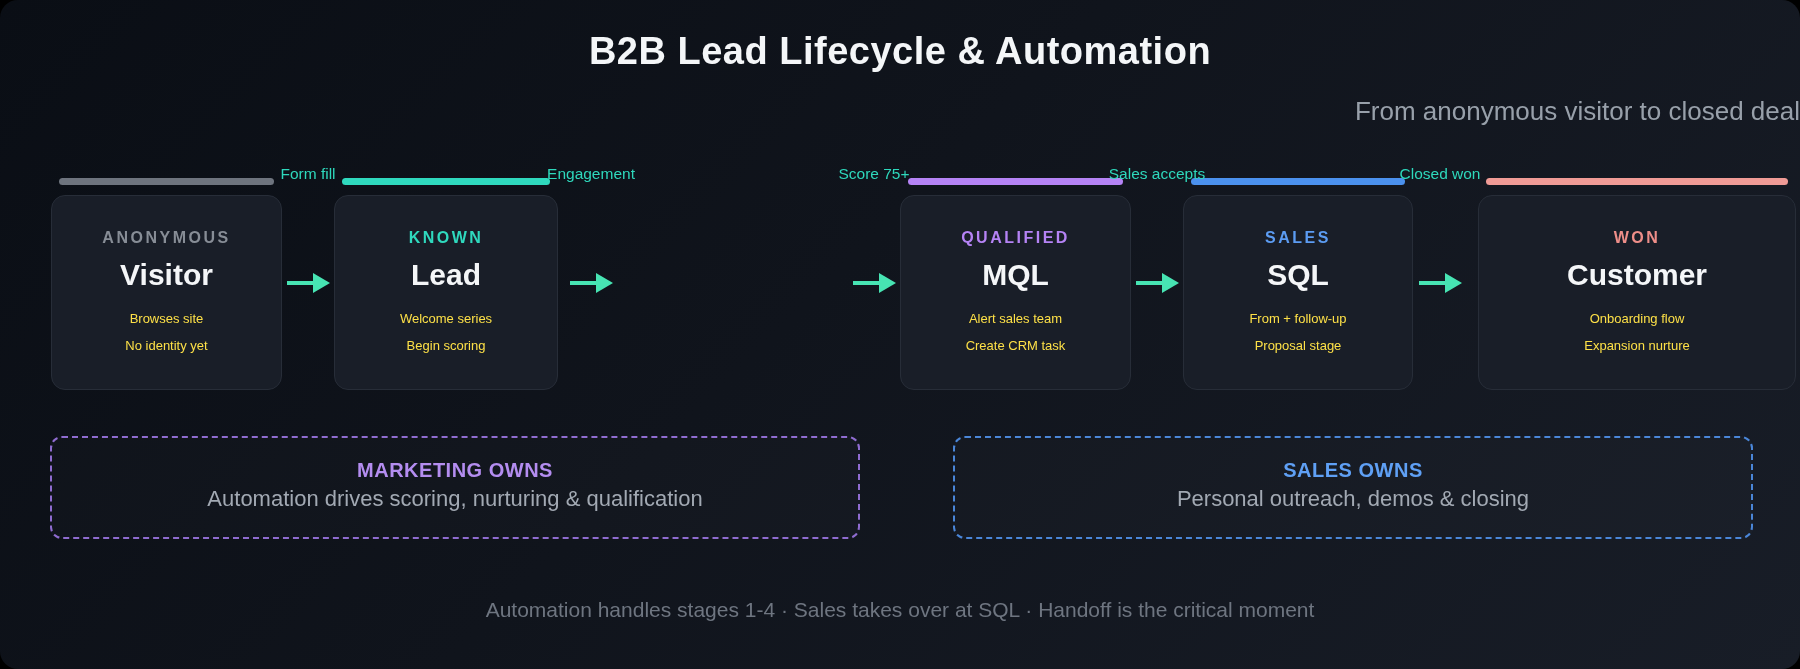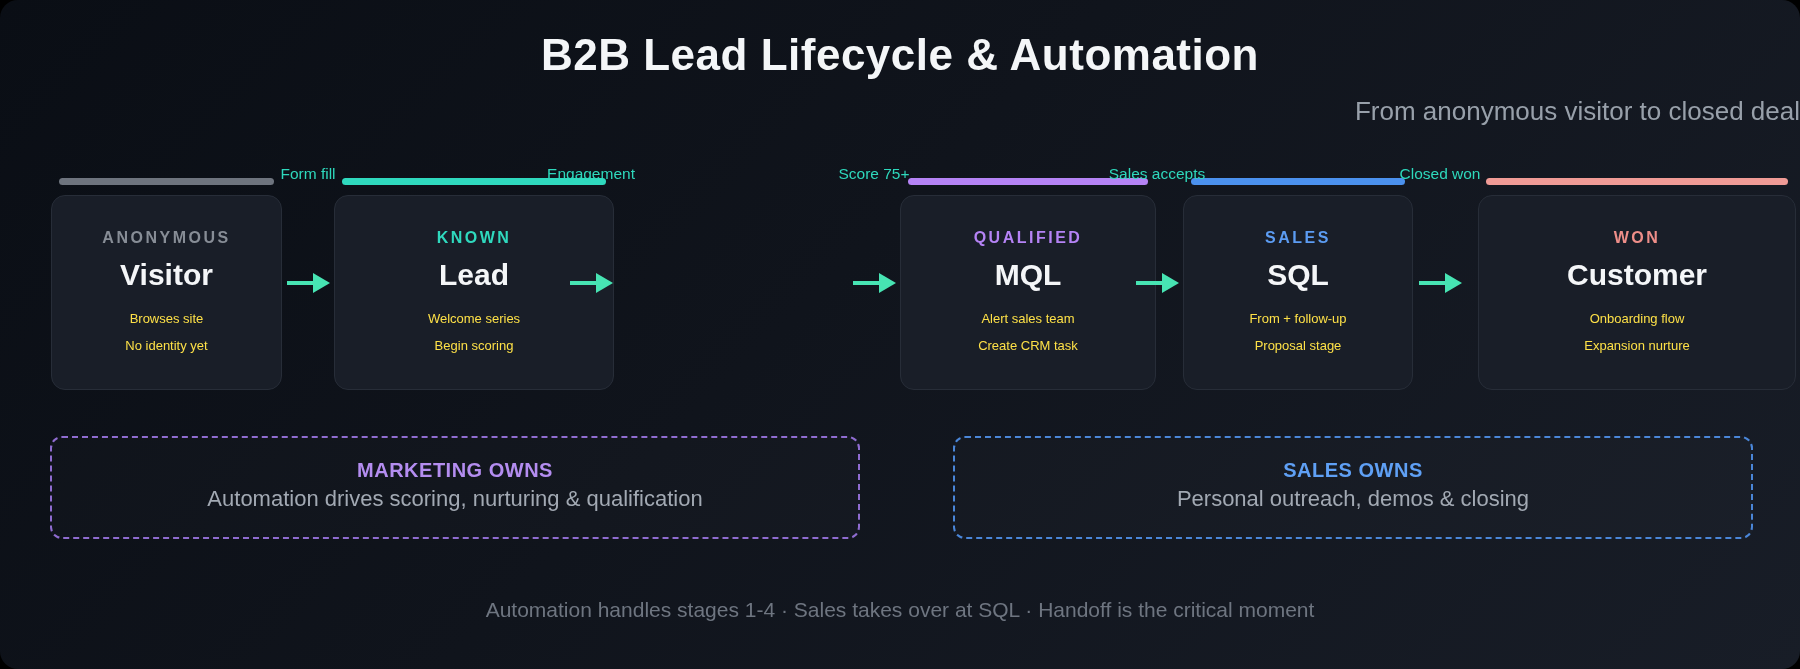--- a/index.html
+++ b/index.html
@@ -15,41 +15,41 @@
     border-radius: 18px;
     overflow: hidden;
     background: linear-gradient(135deg, #0a0e15 0%, #10141c 45%, #181d27 100%);
   }
   .title {
     position: absolute;
     top: 30px;
     left: 0;
     width: 100%;
     text-align: center;
-    font-size: 44px;
+    font-size: 38px;
     font-weight: 700;
     color: #f4f6f8;
     letter-spacing: 0.5px;
   }
   .subtitle {
     position: absolute;
     top: 96px;
     left: 0;
     width: 100%;
     text-align: right;
     font-size: 26px;
     font-weight: 400;
     color: #98a0aa;
   }
   
   .stage { position: absolute; top: 178px; }
   .s1 { left: 51px;   width: 231px; }
-  .s2 { left: 334px;  width: 280px; }
+  .s2 { left: 334px;  width: 224px; }
   .s3 { left: 617px;  width: 231px; }
-  .s4 { left: 900px;  width: 256px; }
+  .s4 { left: 900px;  width: 231px; }
   .s5 { left: 1183px; width: 230px; }
   .s6 { left: 1466px; width: 318px; padding-left: 12px; }
   .bar {
     height: 7px;
     margin: 0 8px;
     border-radius: 4px;
   }
   .card {
     margin-top: 10px;
     height: 195px;

